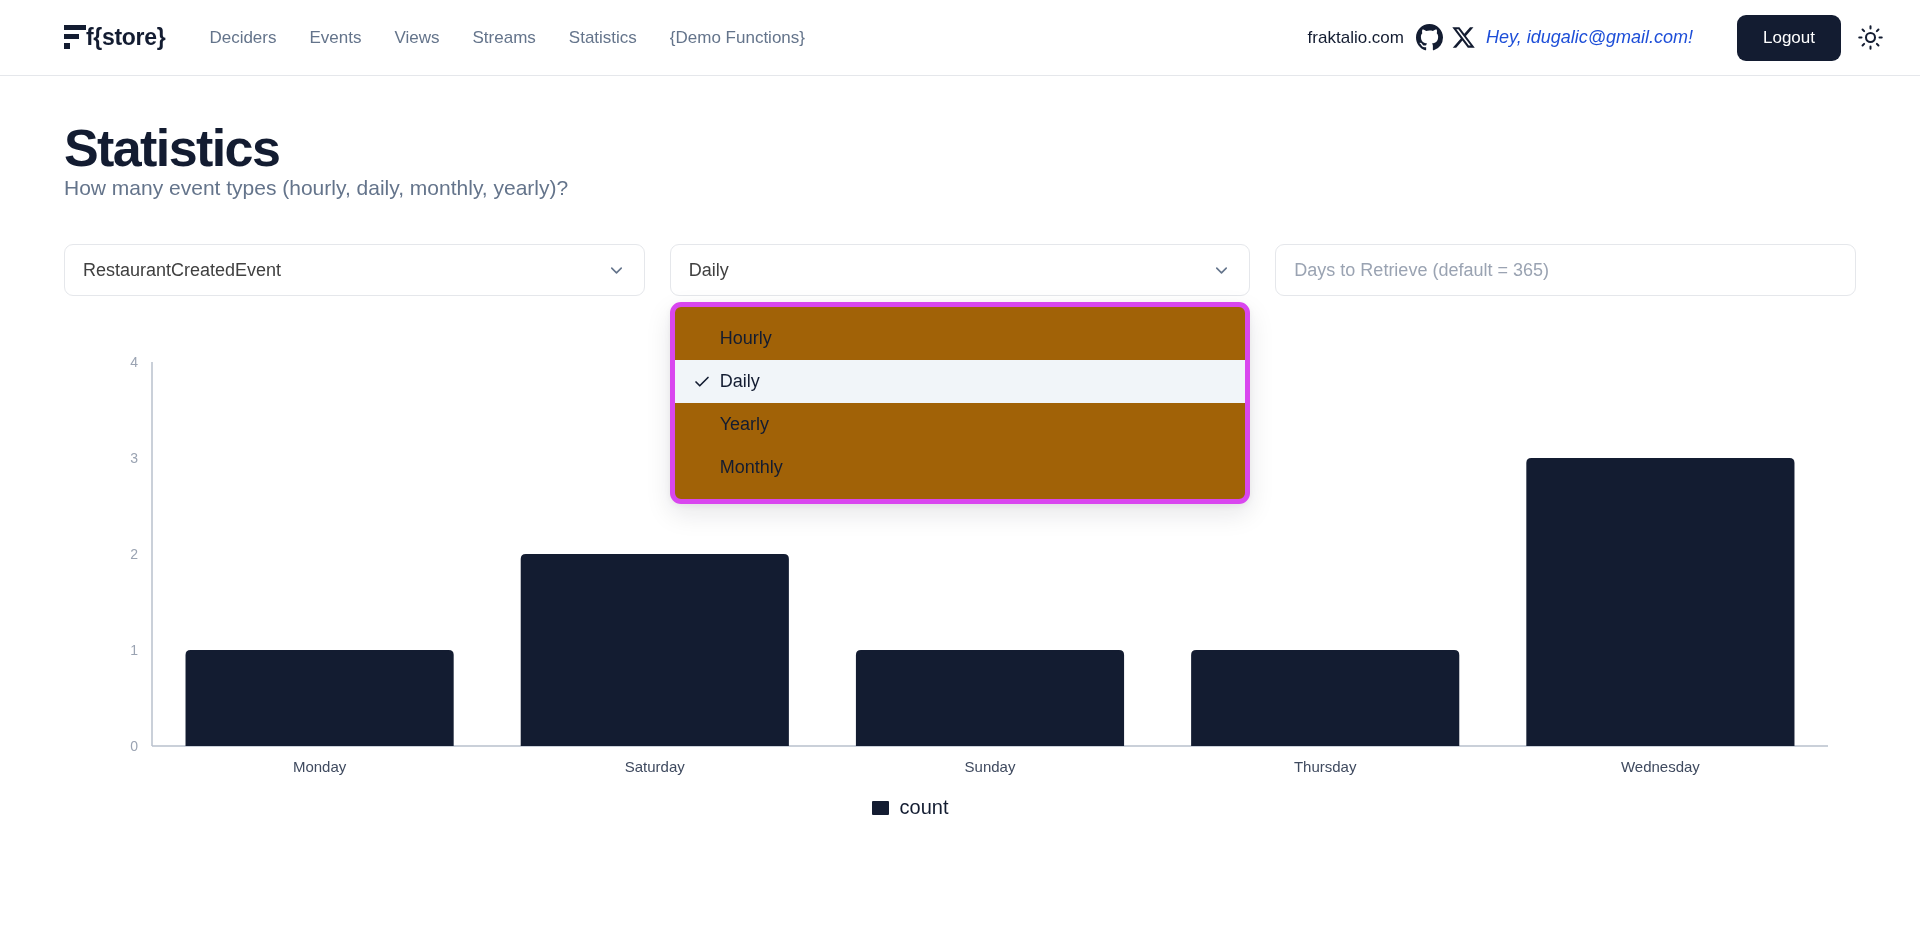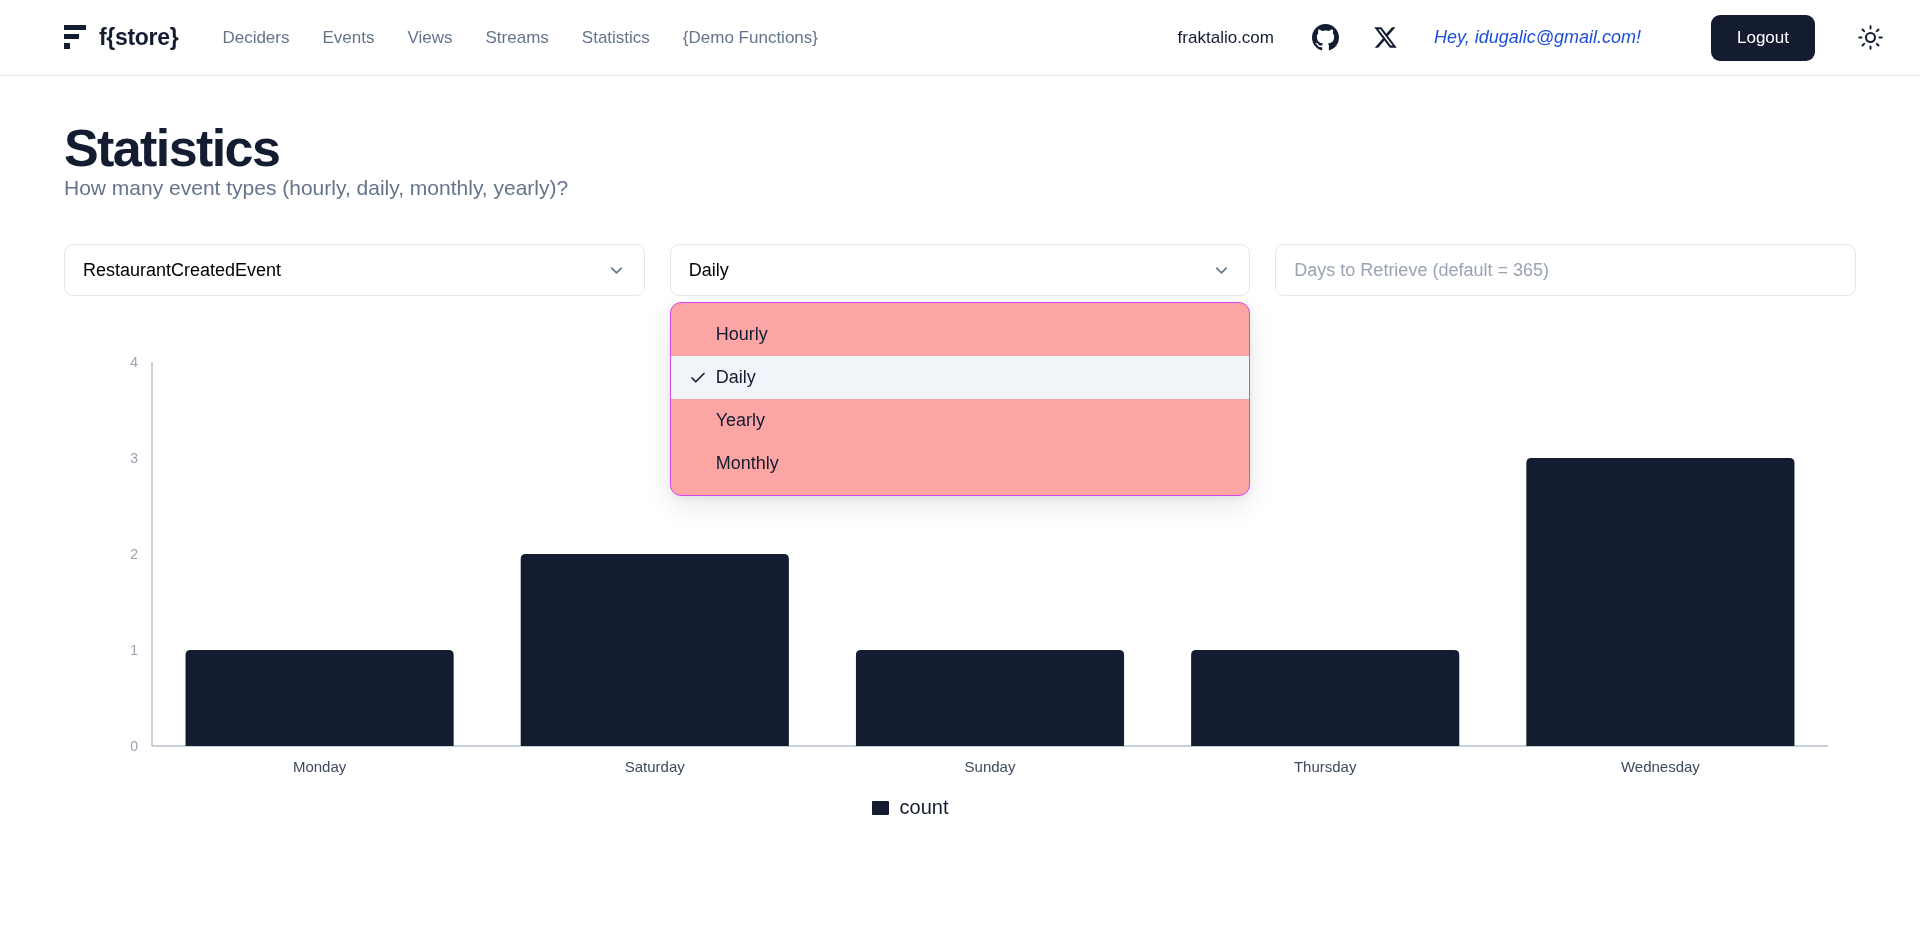--- a/index.html
+++ b/index.html
@@ -20,21 +20,21 @@
     display: flex;
     align-items: center;
     border-bottom: 1px solid #e5e7eb;
     padding: 0 36px 0 64px;
     background: #ffffff;
   }
 
   .brand {
     display: flex;
     align-items: center;
-    gap: 13px;
+    gap: 0;
     margin-right: 44px;
     text-decoration: none;
   }
 
   .logo-mark {
     width: 22px;
     height: 30px;
     position: relative;
     flex: 0 0 auto;
   }
@@ -65,21 +65,21 @@
     font-size: 17px;
     color: #64748b;
     text-decoration: none;
     white-space: nowrap;
   }
 
   .header-right {
     margin-left: auto;
     display: flex;
     align-items: center;
-    gap: 34px;
+    gap: 8px;
   }
 
   .site-link {
     font-size: 17px;
     color: #131c31;
     text-decoration: none;
     white-space: nowrap;
     margin-right: 4px;
   }
 
@@ -156,21 +156,21 @@
   .control {
     height: 52px;
     width: 100%;
     border: 1px solid #e5e7eb;
     border-radius: 9px;
     background: #ffffff;
     display: flex;
     align-items: center;
     padding: 0 18px;
     font-size: 18px;
-    color: #000000;
+    color: #404040;
     cursor: pointer;
     font-family: "Liberation Sans", sans-serif;
     text-align: left;
     justify-content: space-between;
   }
 
   .control .value { white-space: nowrap; overflow: hidden; text-overflow: ellipsis; }
 
   .control .chev { color: #64748b; flex: 0 0 auto; display:flex; align-items:center; }
 
@@ -187,22 +187,22 @@
     outline: none;
   }
   .text-input::placeholder { color: #9aa3b2; }
 
   
   .dropdown {
     position: absolute;
     top: 58px;
     left: 0;
     width: 100%;
-    background: #fca5a5;
-    border: 1px solid #d946ef;
+    background: #a16207;
+    border: 5px solid #d946ef;
     border-radius: 11px;
     box-shadow: 0 10px 26px rgba(15, 23, 42, 0.10), 0 2px 6px rgba(15,23,42,0.05);
     padding: 10px 0;
     z-index: 40;
   }
 
   .dd-item {
     display: flex;
     align-items: center;
     height: 43px;

